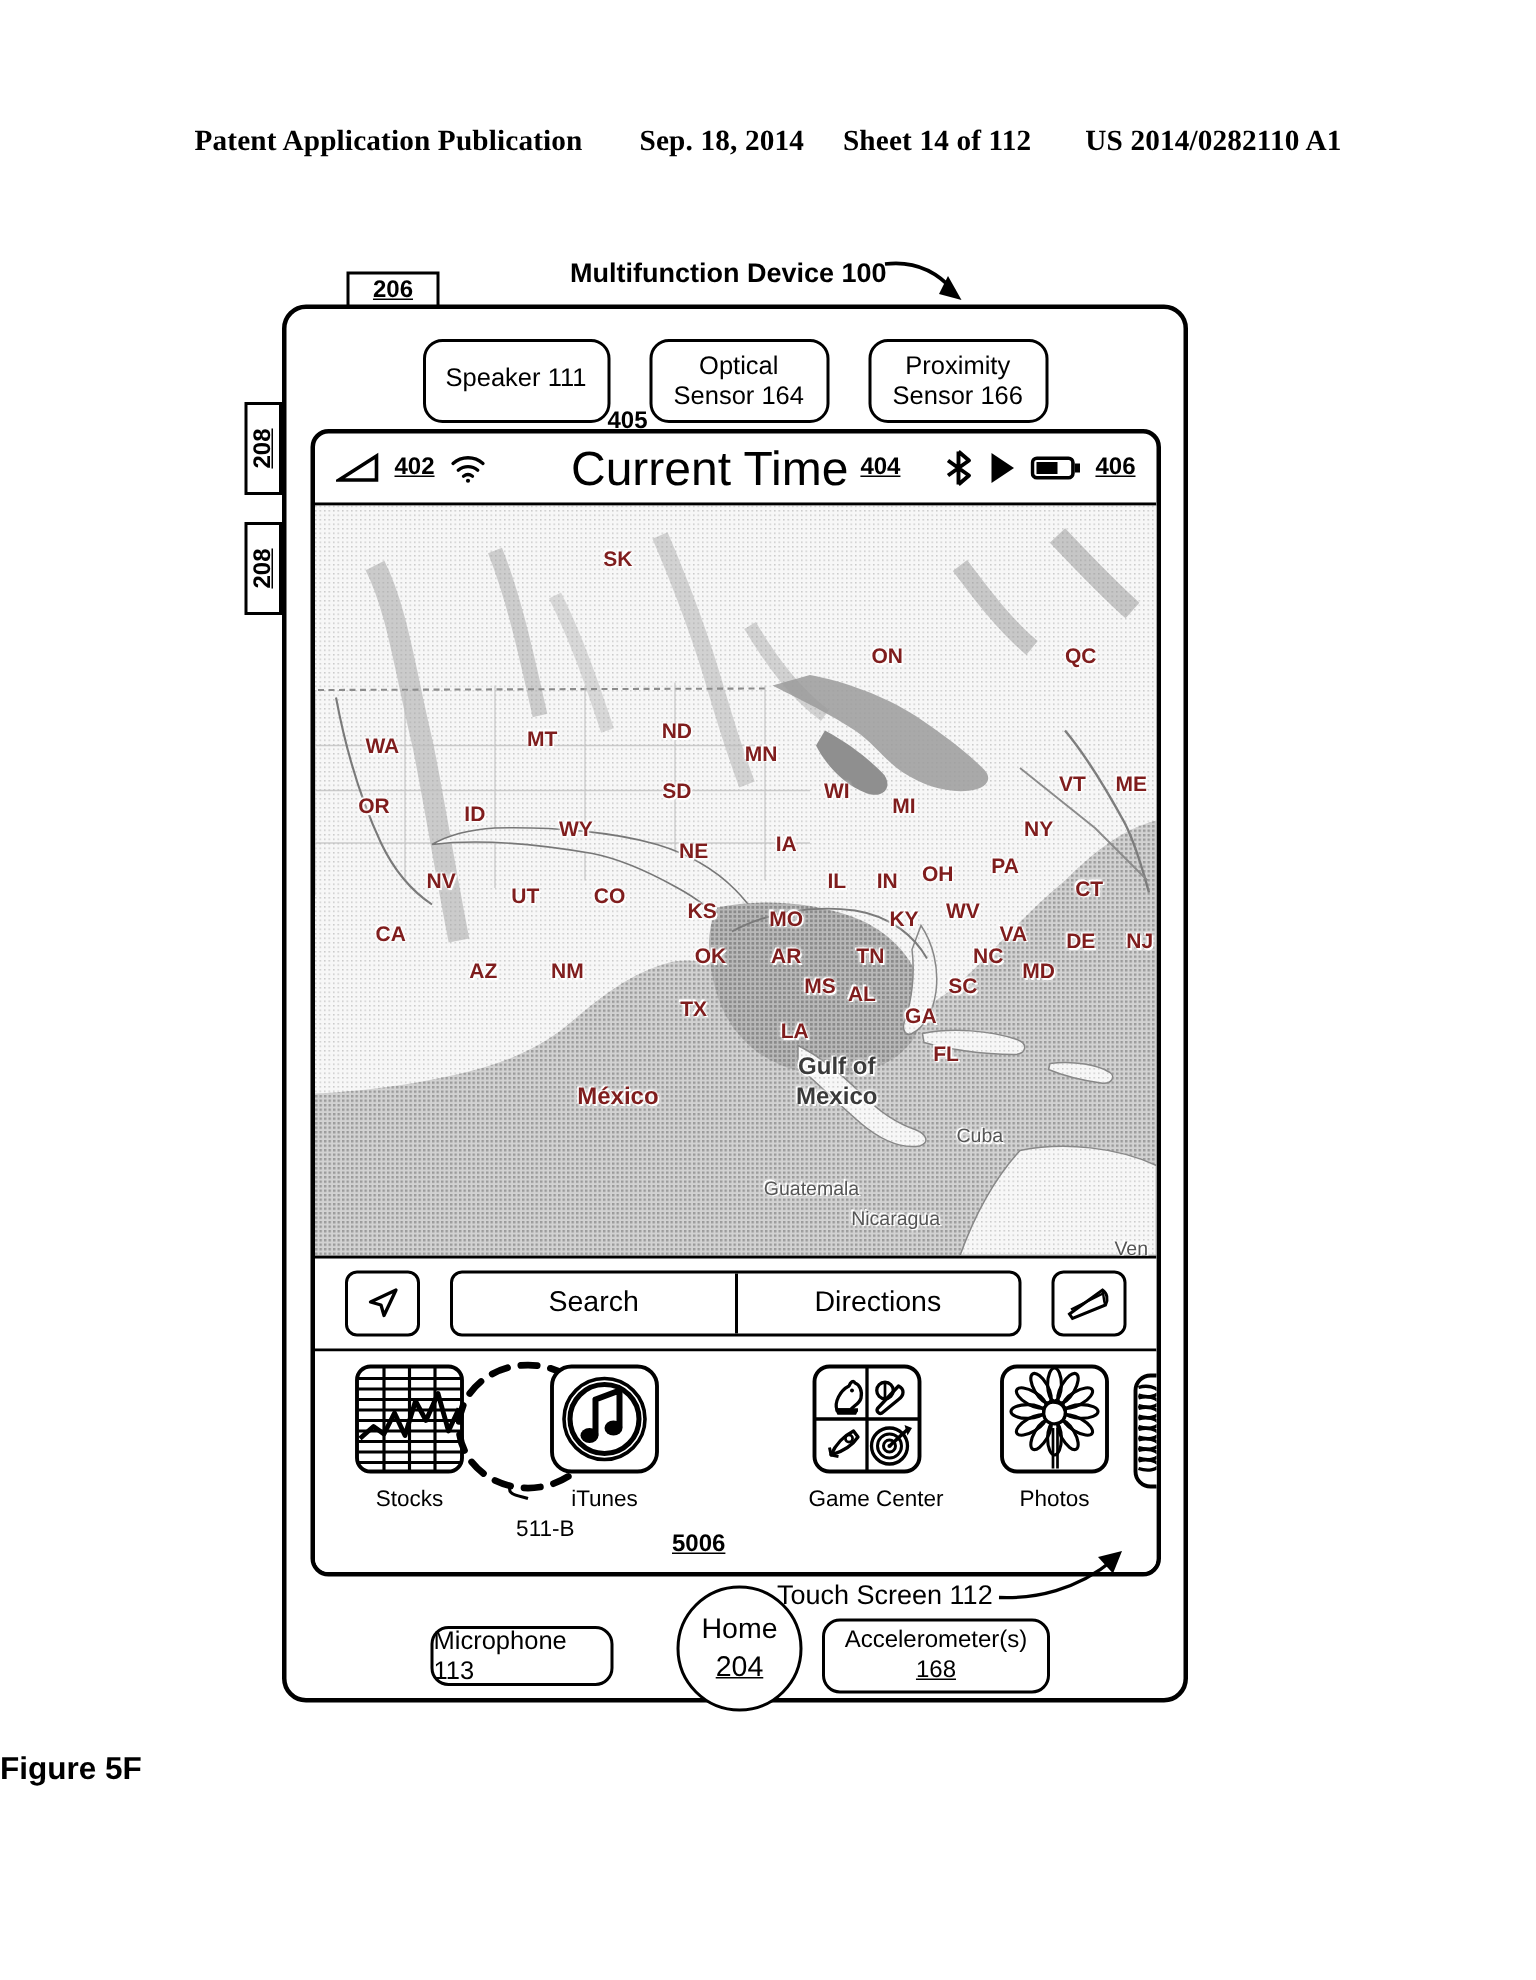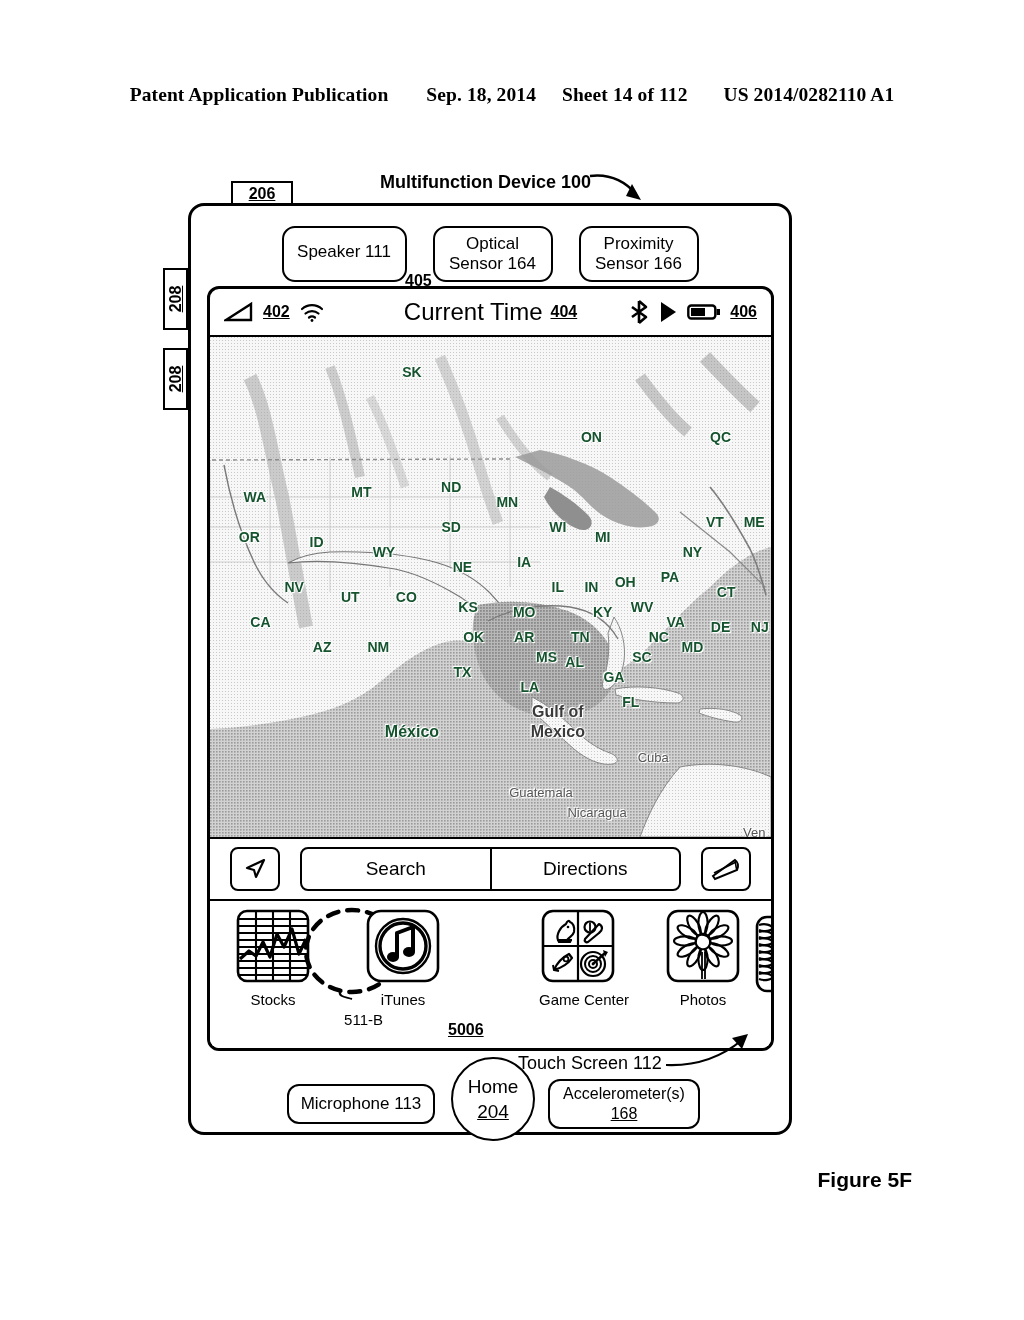--- a/index.html
+++ b/index.html
@@ -33,21 +33,21 @@
   #patent-header .gap1 { display: inline-block; width: 28px; }
   #patent-header .gap2 { display: inline-block; width: 16px; }
   #patent-header .gap3 { display: inline-block; width: 26px; }
 
   
   #figure-caption {
     position: absolute;
     top: 1168px;
     left: 0;
     width: 912px;
-    text-align: right;
+    text-align: left;
     font-weight: bold;
     font-size: 21px;
   }
 
   
   #device-body {
     position: absolute;
     left: 188px;
     top: 203px;
     width: 604px;
@@ -178,38 +178,38 @@
     position: absolute; right: 14px; top: 0; height: 46px;
   }
   #status-center {
     position: absolute;
     left: 0; right: 0; top: 0;
     height: 46px;
     display: flex; align-items: center; justify-content: center;
     gap: 8px;
     pointer-events: none;
   }
-  #status-title { font-size: 24px; }
+  #status-title { font-size: 32px; }
   .status-num { font-size: 16px; font-weight: bold; text-decoration: underline; }
 
   
   #map-area {
     position: relative;
     height: 500px;
     border-top: 2.5px solid #000;
     border-bottom: 2.5px solid #000;
     overflow: hidden;
     background: #f2f2f2;
   }
   #map-svg { position: absolute; left: 0; top: 0; }
   .map-label {
     position: absolute;
     font-size: 14px;
     font-weight: bold;
-    color: #14532d;
+    color: #7f1d1d;
     font-family: "Liberation Sans", sans-serif;
     white-space: nowrap;
     transform: translate(-50%, -50%);
     text-shadow: 0 0 3px #fff, 0 0 3px #fff, 1px 1px 0 #fff, -1px -1px 0 #fff;
   }
   .map-label.big { font-size: 16px; }
   .map-label.water { color: #3a3a3a; }
   .map-label.faint { color: #555; font-size: 13px; font-weight: normal; }
 
   
@@ -315,21 +315,21 @@
     white-space: nowrap;
   }
   #touchscreen-arrow {
     position: absolute;
     left: 660px; top: 1032px;
     width: 100px; height: 40px;
   }
   #pill-microphone {
     position: absolute;
     left: 287px; top: 1084px;
-    width: 148px; height: 40px;
+    width: 122px; height: 40px;
     border: 2.5px solid #000;
     border-radius: 12px;
     background: #fff;
     box-sizing: border-box;
     display: flex; align-items: center; justify-content: center;
     font-size: 17px;
   }
   #home-button {
     position: absolute;
     left: 451px; top: 1057px;

